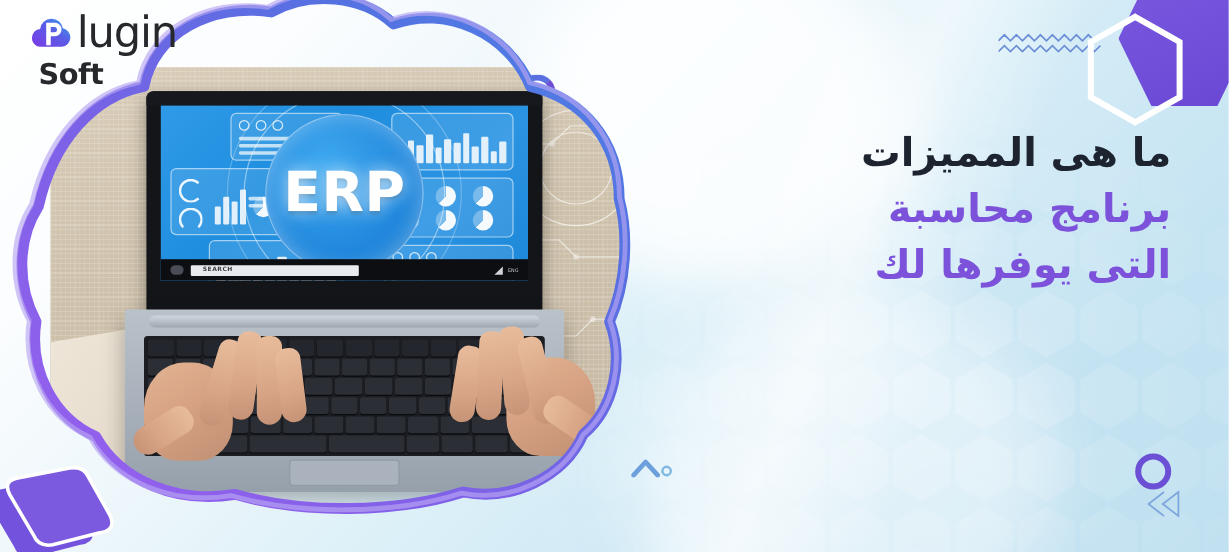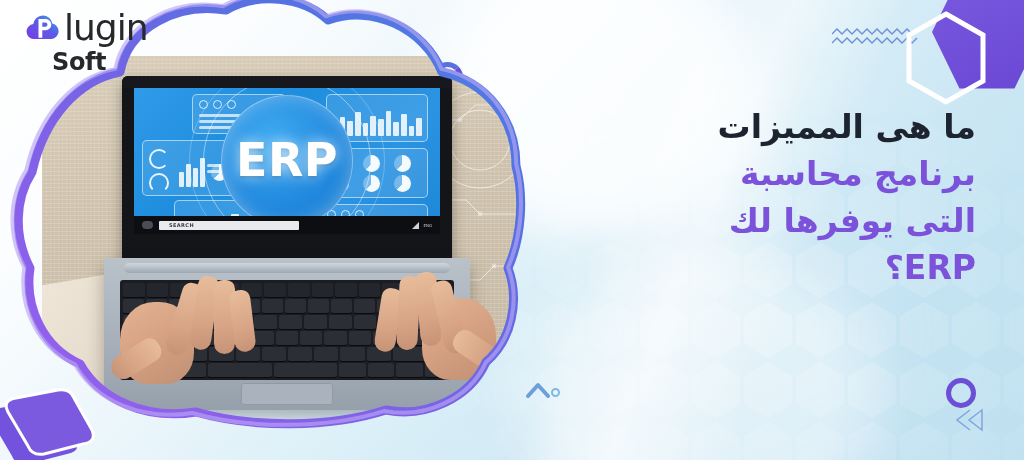--- a/index.html
+++ b/index.html
@@ -60,21 +60,21 @@
   .logo-mark { width:40px; height:36px; margin-right:2px; }
   .logo-word {
     font-family:"DejaVu Sans", sans-serif;
     font-size:36px; font-weight:400; line-height:1;
     color:#26282c; letter-spacing:-1px;
   }
   .logo-sub {
     font-family:"DejaVu Sans", sans-serif;
     font-size:24px; font-weight:700; line-height:1;
     color:#26282c; letter-spacing:-.4px;
-    margin-left:30px; margin-top:4px;
+    margin-left:10px; margin-top:4px;
   }
 
   
   #visual {
     position:absolute; top:0; left:0;
     width:600px; height:340px;
     z-index:20;
   }
   #cloud-clip { position:absolute; inset:0; }
 
@@ -669,16 +669,15 @@
       </svg>
       <span class="logo-word">lugin</span>
     </div>
     <span class="logo-sub">Soft</span>
   </div>
 
   <div id="headline">
     <div class="ln dark">ما هى المميزات</div>
     <div class="ln purple">برنامج محاسبة</div>
     <div class="ln purple">التى يوفرها لك</div>
-    <div class="ln purple">ERP؟</div>
   </div>
 
 </div>
 
 </body></html>

